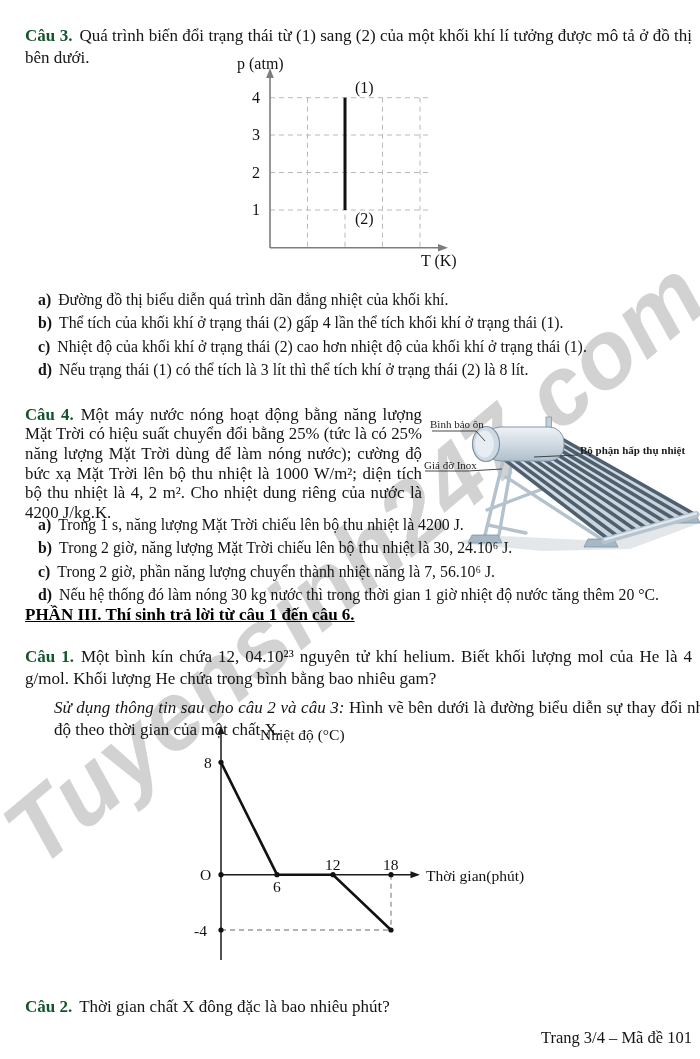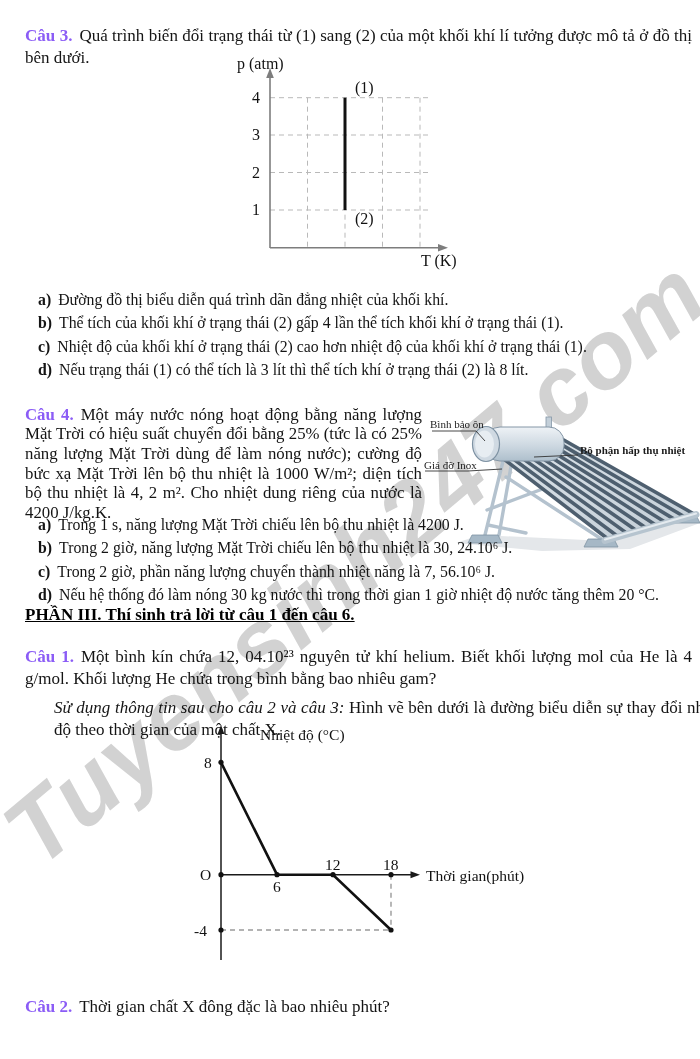--- a/index.html
+++ b/index.html
@@ -13,21 +13,21 @@
     font-family:"Liberation Sans","DejaVu Sans",sans-serif;
     font-weight:bold; font-style:italic;
     font-size:96px; line-height:130px; letter-spacing:1px;
     color:#c7c7c7; opacity:.8; white-space:nowrap;
     transform:rotate(-40deg); transform-origin:0 65px;
   }
   .content { position:absolute; inset:0; z-index:1; }
 
   
   .para { position:absolute; font-size:17px; line-height:22px; text-align:justify; }
-  .qlabel { color:#8b5cf6; font-weight:bold; margin-right:7px; }
+  .qlabel { color:#14532d; font-weight:bold; margin-right:7px; }
   #q3p  { left:25px; top:8px;   width:667px; }
   #q4p  { left:25px; top:388px; width:397px; font-size:16.8px; line-height:19.6px; }
   #q1p  { left:25px; top:629px; width:667px; }
   #infop{ left:25px; top:680px; width:667px;margin-left:29px; }
   #q2p  { left:25px; top:979px; width:667px; }
   .italic { font-style:italic; }
   #part3 { position:absolute; left:25px; top:605px; font-size:17px; font-weight:bold; color:#000;text-decoration:underline; }
 
   .opts { position:absolute; left:38px; }
   .opt  { height:23.4px; line-height:23.4px; font-size:15.8px; white-space:nowrap; }
@@ -213,15 +213,16 @@
       <span class="lab" style="left:50px;  top:145px;">O</span>
       <span class="lab" style="left:123px; top:157px;">6</span>
       <span class="lab" style="left:175px; top:135px;">12</span>
       <span class="lab" style="left:233px; top:135px;">18</span>
       <span class="lab" style="left:44px;  top:201px;">-4</span>
       <span class="lab" style="left:276px; top:146px;">Thời gian(phút)</span>
     </div>
 
     <p class="para" id="q2p"><span class="qlabel">Câu 2.</span><span>Thời gian chất X đông đặc là bao nhiêu phút?</span></p>
 
+    <div id="footer">Trang 3/4 – Mã đề 101</div>
 
   </div>
 </div>
 
 </body></html>

